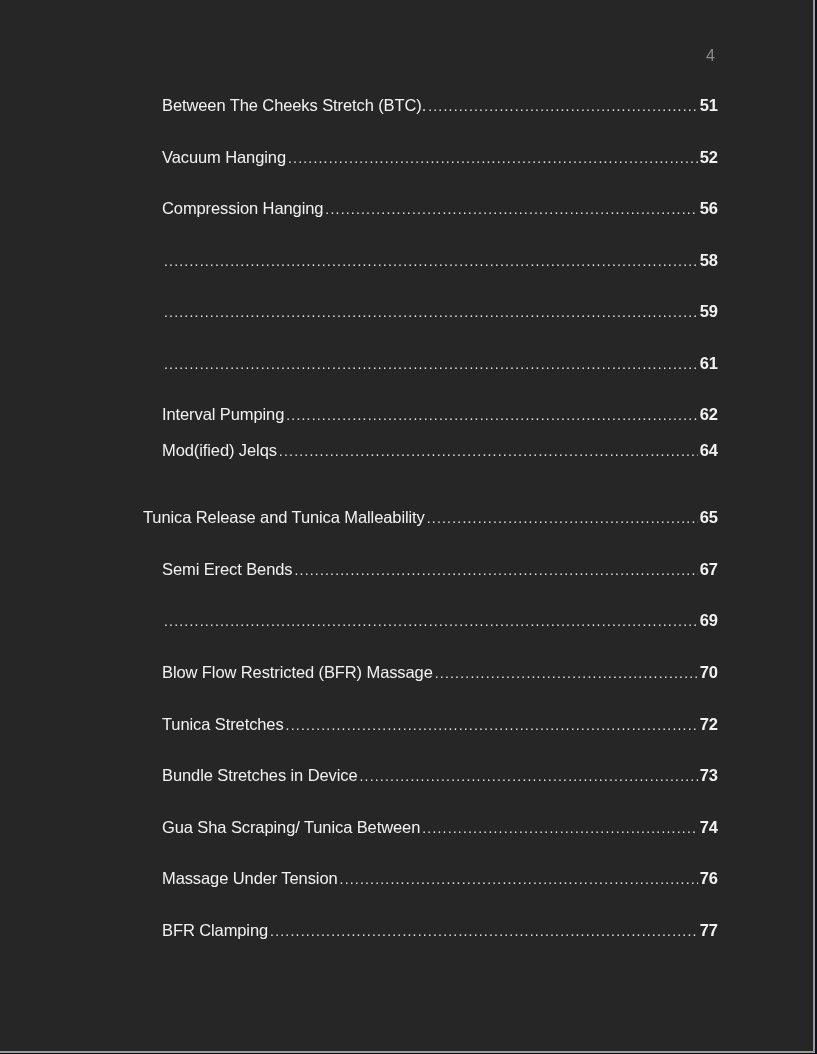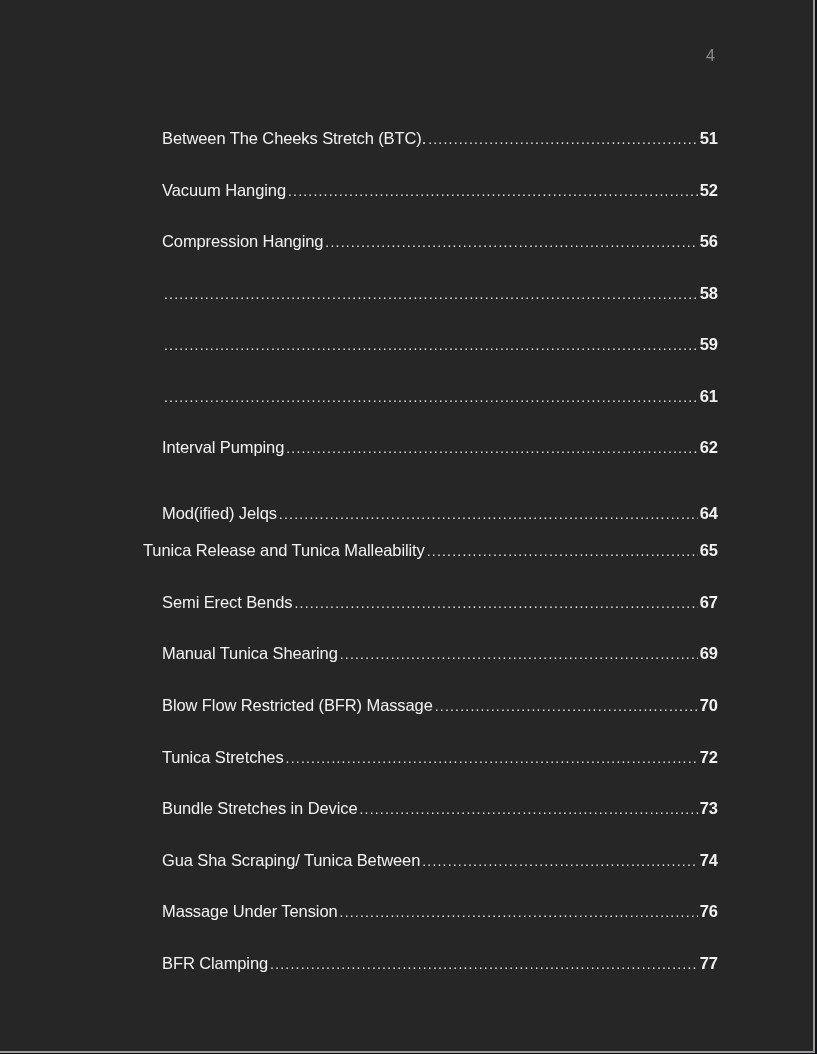--- a/index.html
+++ b/index.html
@@ -40,21 +40,20 @@
     }
     .toc-entry {
       position: absolute;
       display: flex;
       align-items: baseline;
       color: #f2f2f2;
       font-size: 16.5px;
       line-height: 22px;
       white-space: nowrap;
       right: 95px;
-      margin-top: 33px;
     }
     .toc-entry.level-2 { left: 162px; }
     .toc-entry.level-1 { left: 143px; }
     .toc-title {
       flex: 0 0 auto;
       letter-spacing: -0.1px;
     }
     .toc-leader {
       flex: 1 1 auto;
       overflow: hidden;
@@ -104,37 +103,36 @@
     </a>
     <a class="toc-entry level-2" style="top:258px">
       <span class="toc-leader"></span>
       <span class="toc-page">61</span>
     </a>
     <a class="toc-entry level-2" style="top:309px">
       <span class="toc-title">Interval Pumping</span>
       <span class="toc-leader"></span>
       <span class="toc-page">62</span>
     </a>
-    <a class="toc-entry level-2" style="top:375px">
+    <a class="toc-entry level-2" style="top:345px">
       <span class="toc-title">Mod(ified) Jelqs</span>
       <span class="toc-leader"></span>
       <span class="toc-page">64</span>
     </a>
     <a class="toc-entry level-1" style="top:412px">
       <span class="toc-title">Tunica Release and Tunica Malleability</span>
       <span class="toc-leader"></span>
       <span class="toc-page">65</span>
     </a>
     <a class="toc-entry level-2" style="top:464px">
       <span class="toc-title">Semi Erect Bends</span>
       <span class="toc-leader"></span>
       <span class="toc-page">67</span>
     </a>
     <a class="toc-entry level-2" style="top:515px">
-      <span class="toc-title">Manual Tunica Shearing</span>
       <span class="toc-leader"></span>
       <span class="toc-page">69</span>
     </a>
     <a class="toc-entry level-2" style="top:567px">
       <span class="toc-title">Blow Flow Restricted (BFR) Massage</span>
       <span class="toc-leader"></span>
       <span class="toc-page">70</span>
     </a>
     <a class="toc-entry level-2" style="top:619px">
       <span class="toc-title">Tunica Stretches</span>

